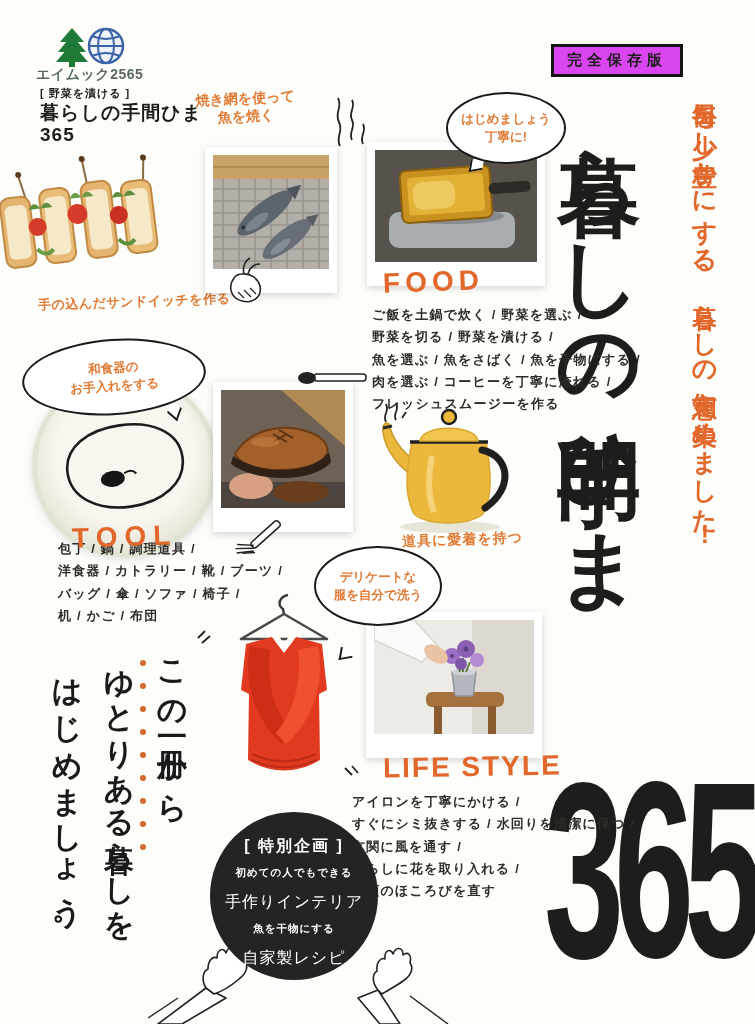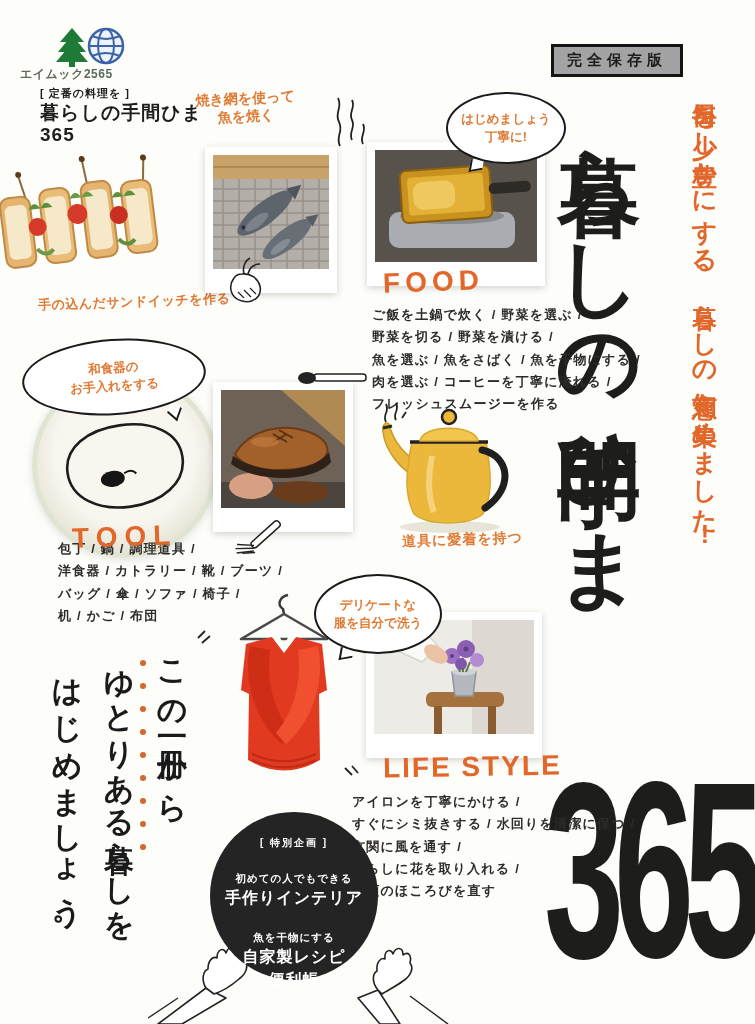--- a/index.html
+++ b/index.html
@@ -9,46 +9,46 @@
     background:#fdfdfa;
     font-family:"Liberation Sans","DejaVu Sans",sans-serif;
     color:#1d1d1b;
   }
   .abs { position:absolute; }
   .vert { writing-mode:vertical-rl; text-orientation:upright; line-height:1; }
   .pre { white-space:pre-line; }
 
   
   .logo-wrap { left:36px; top:26px; width:110px; }
-  .logo-label { left:20px; top:66px; font-size:12px; font-weight:700; color:#5a6a5f; letter-spacing:.5px; }
+  .logo-label { left:36px; top:66px; font-size:14px; font-weight:700; color:#5a6a5f; letter-spacing:.5px; }
   .edition { left:40px; top:86px; font-size:11px; font-weight:800; letter-spacing:1px; }
   .series-title { left:40px; top:100px; font-size:19px; font-weight:800; letter-spacing:1px; }
   .series-number { left:40px; top:124px; font-size:19px; font-weight:800; letter-spacing:1px; }
 
   
   .badge { left:551px; top:44px; border:3px solid #141414; padding:4px 13px;
-           font-size:15px; font-weight:800; letter-spacing:5px; background:#a3a3a3; }
+           font-size:15px; font-weight:800; letter-spacing:5px; background:#d946ef; }
   .main-title { left:558px; top:88px; font-size:84px; font-weight:900; letter-spacing:0px; }
   .tagline { left:692px; top:84px; font-size:25px; font-weight:900; color:#e2672b; letter-spacing:0.5px; }
   .big-number { left:544px; top:752px; font-size:200px; font-weight:900; letter-spacing:-14px;
                 line-height:.95; transform:scale(.72,1.25); transform-origin:top left; }
 
   
   .hand { color:#e07a35; font-weight:700; }
   .note-sandwich { left:38px; top:293px; font-size:13px; transform:rotate(-2deg); letter-spacing:.5px; }
   .note-grill { left:196px; top:90px; font-size:14px; text-align:center; transform:rotate(-3deg); }
   .note-tools { left:402px; top:531px; font-size:14px; transform:rotate(-2deg); letter-spacing:1px; }
 
   
   .bubble { background:#fff; border:2px solid #1a1a1a; border-radius:50%;
             display:flex; align-items:center; justify-content:center; text-align:center; z-index:5; }
   .bubble .txt { font-size:12.5px; line-height:1.45; }
   .bubble-classic { left:446px; top:92px; width:120px; height:72px; }
   .bubble-tableware { left:22px; top:339px; width:184px; height:76px; transform:rotate(-4deg); }
-  .bubble-delicate { left:314px; top:574px; width:128px; height:80px; }
+  .bubble-delicate { left:314px; top:546px; width:128px; height:80px; }
   .tail { position:absolute; width:13px; height:13px; background:#fff;
           border-right:2px solid #1a1a1a; border-bottom:2px solid #1a1a1a; z-index:4; }
   .tail-classic { left:470px; top:158px; transform:rotate(100deg) skew(20deg); }
   .tail-tableware { left:168px; top:404px; transform:rotate(40deg) skew(20deg); }
   .tail-delicate { left:340px; top:646px; transform:rotate(100deg) skew(20deg); }
 
   
   .sec-h { color:#e2672b; font-size:28px; font-weight:800; z-index:6; }
   .food-h { left:383px; top:266px; letter-spacing:5px; transform:rotate(-2deg); }
   .tool-h { left:72px; top:521px; letter-spacing:7px; transform:rotate(-2deg); }
@@ -76,23 +76,23 @@
   .msg { font-weight:900; color:#1a1a1a; }
   .msg-col1 { left:157px; top:640px; font-size:30px; letter-spacing:6px; }
   .msg-col2 { left:104px; top:650px; font-size:30px; letter-spacing:0px; }
   .msg-col3 { left:52px; top:658px; font-size:30px; letter-spacing:2px; }
   .mdots { left:140px; top:660px; display:flex; flex-direction:column; gap:17px; }
   .mdot { width:6px; height:6px; border-radius:50%; background:#d2692e; }
 
   
   .circle { left:210px; top:812px; width:168px; height:168px; border-radius:50%;
             background:#242424; color:#fff; text-align:center; padding-top:24px; z-index:6; }
-  .c-tag { font-size:10px; letter-spacing:2px; font-weight:700; }
-  .c-sub { font-size:10.5px; font-weight:700; margin-top:22px; letter-spacing:1px; }
-  .c-main { font-size:16px; font-weight:700; margin-top:2px; letter-spacing:1px; }
+  .c-tag { font-size:16px; letter-spacing:2px; font-weight:700; }
+  .c-sub { font-size:10.5px; font-weight:700; margin-top:9px; letter-spacing:1px; }
+  .c-main { font-size:16px; font-weight:400; margin-top:12px; letter-spacing:1px; }
 
   .doodle { z-index:7; }
 </style>
 </head>
 <body>
 
 <svg class="abs logo-wrap" width="74" height="42" viewBox="0 0 74 42">
   <g>
     <polygon points="18,2 30,16 6,16" fill="#1e7a36"></polygon>
     <polygon points="18,9 32,26 4,26" fill="#1e7a36"></polygon>
@@ -100,21 +100,21 @@
     <rect x="15" y="34" width="6" height="7" fill="#1e7a36"></rect>
   </g>
   <g>
     <circle cx="52" cy="20" r="17" fill="#eef3fa" stroke="#3b63a8" stroke-width="2.5"></circle>
     <ellipse cx="52" cy="20" rx="8" ry="17" fill="none" stroke="#3b63a8" stroke-width="2"></ellipse>
     <line x1="35" y1="20" x2="69" y2="20" stroke="#3b63a8" stroke-width="2"></line>
     <path d="M38,10 Q52,16 66,10 M38,30 Q52,24 66,30" fill="none" stroke="#3b63a8" stroke-width="2"></path>
   </g>
 </svg>
 <div class="abs logo-label">エイムック2565</div>
-<div class="abs edition">[ 定番の料理を ]</div>
+<div class="abs edition">[ 野菜を漬ける ]</div>
 <div class="abs series-title">暮らしの手間ひま</div>
 <div class="abs series-number">365</div>
 
 <div class="abs badge">完全保存版</div>
 <div class="abs vert main-title">暮らしの手間ひま</div>
 <div class="abs vert tagline">毎日を少し豊かにする、暮らしの知恵を集めました!</div>
 <div class="abs big-number">365</div>
 
 <svg class="abs sandwich photo" width="200" height="145" viewBox="0 0 200 145">
   <g transform="rotate(-7 100 72)">

